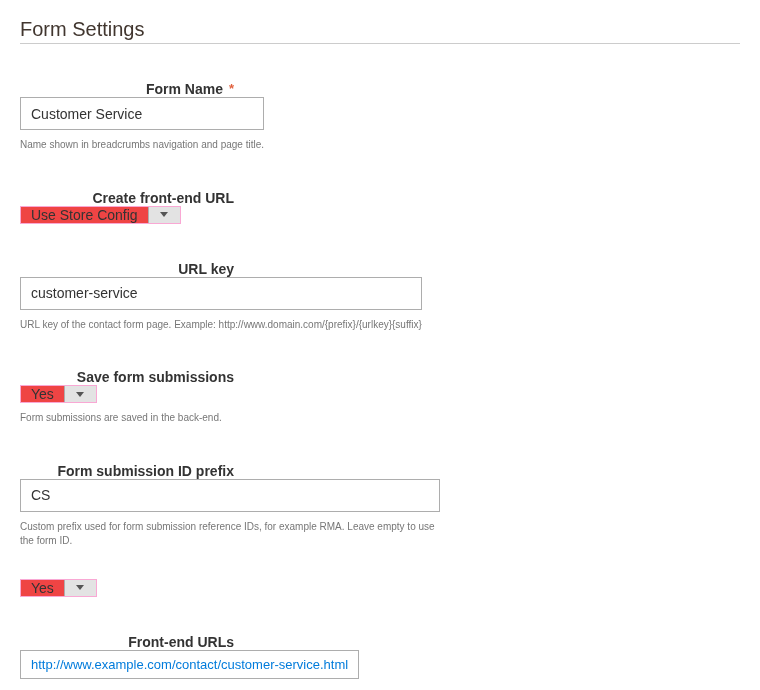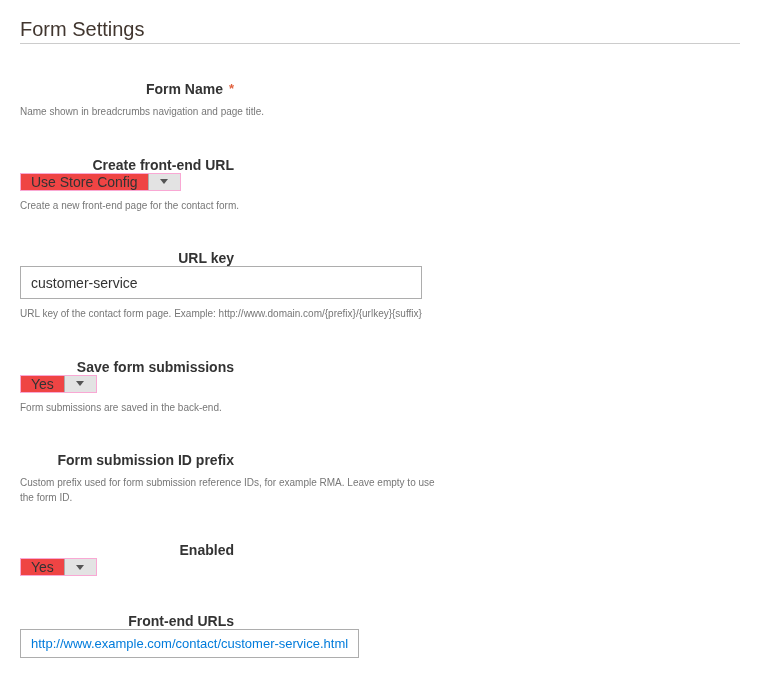--- a/index.html
+++ b/index.html
@@ -106,34 +106,34 @@
 </head>
 <body>
 
 <div class="section-title">Form Settings</div>
 
 <div class="field-row">
   <div class="label-cell">
     <span>Form Name</span><span class="req-star">*</span>
   </div>
   <div class="control-cell">
+    <input type="text" class="text-input" value="Customer Service" style="">
     <div class="hint">Name shown in breadcrumbs navigation and page title.</div>
   </div>
 </div>
 
 <div class="field-row">
   <div class="label-cell">Create front-end URL</div>
   <div class="control-cell">
     <div class="dropdown dd-wide">
       <div class="dropdown-value">Use Store Config</div>
       <div class="dropdown-btn">
         <div class="caret"></div>
       </div>
     </div>
-    <div class="hint">Create a new front-end page for the contact form.</div>
   </div>
 </div>
 
 <div class="field-row">
   <div class="label-cell">URL key</div>
   <div class="control-cell">
     <input type="text" class="text-input" value="customer-service" style="">
     <div class="hint">URL key of the contact form page. Example: http://www.domain.com/{prefix}/{urlkey}{suffix}</div>
   </div>
 </div>
@@ -147,26 +147,26 @@
         <div class="caret"></div>
       </div>
     </div>
     <div class="hint">Form submissions are saved in the back-end.</div>
   </div>
 </div>
 
 <div class="field-row">
   <div class="label-cell">Form submission ID prefix</div>
   <div class="control-cell">
+    <input type="text" class="text-input" value="CS" style="">
     <div class="hint">Custom prefix used for form submission reference IDs, for example RMA. Leave empty to use the form ID.</div>
   </div>
 </div>
 
 <div class="field-row">
-  <div class="label-cell">Enabled</div>
   <div class="control-cell">
     <div class="dropdown">
       <div class="dropdown-value">Yes</div>
       <div class="dropdown-btn">
         <div class="caret"></div>
       </div>
     </div>
   </div>
 </div>
 

